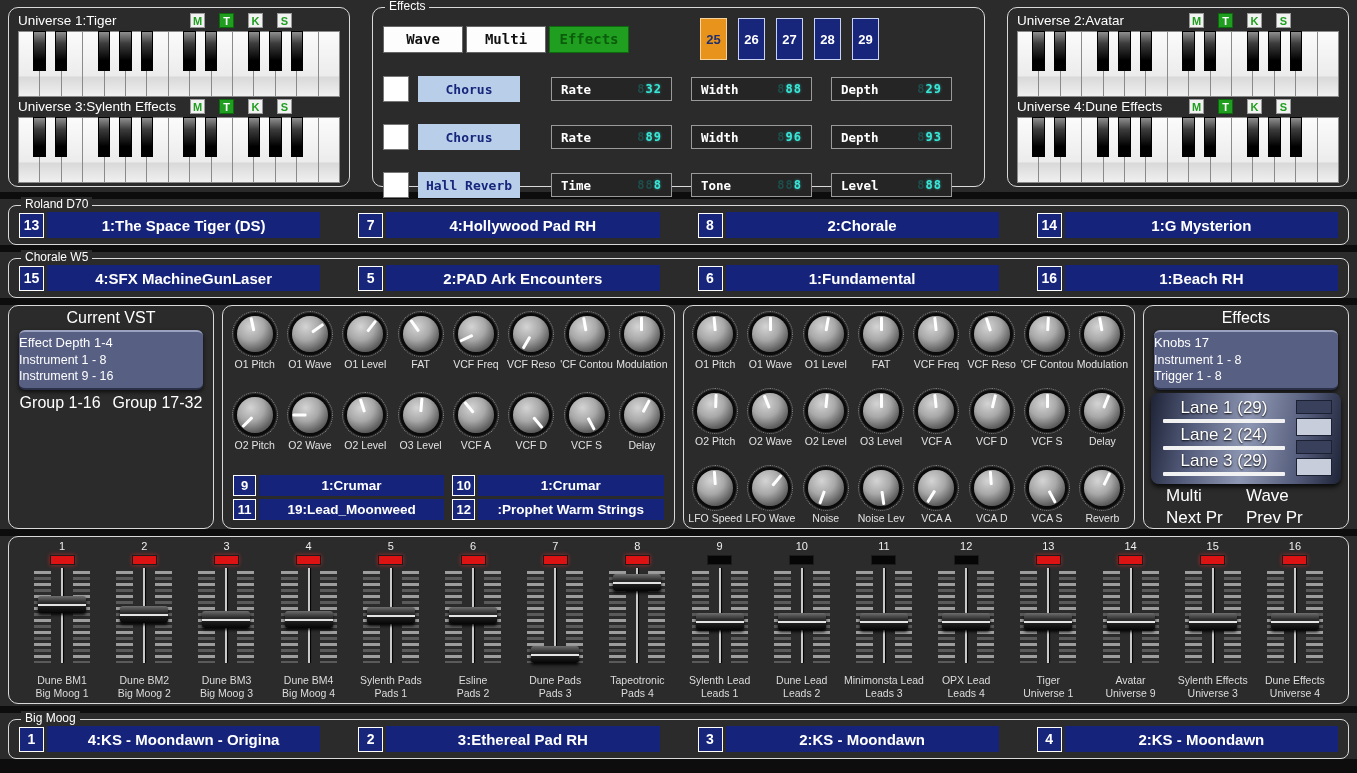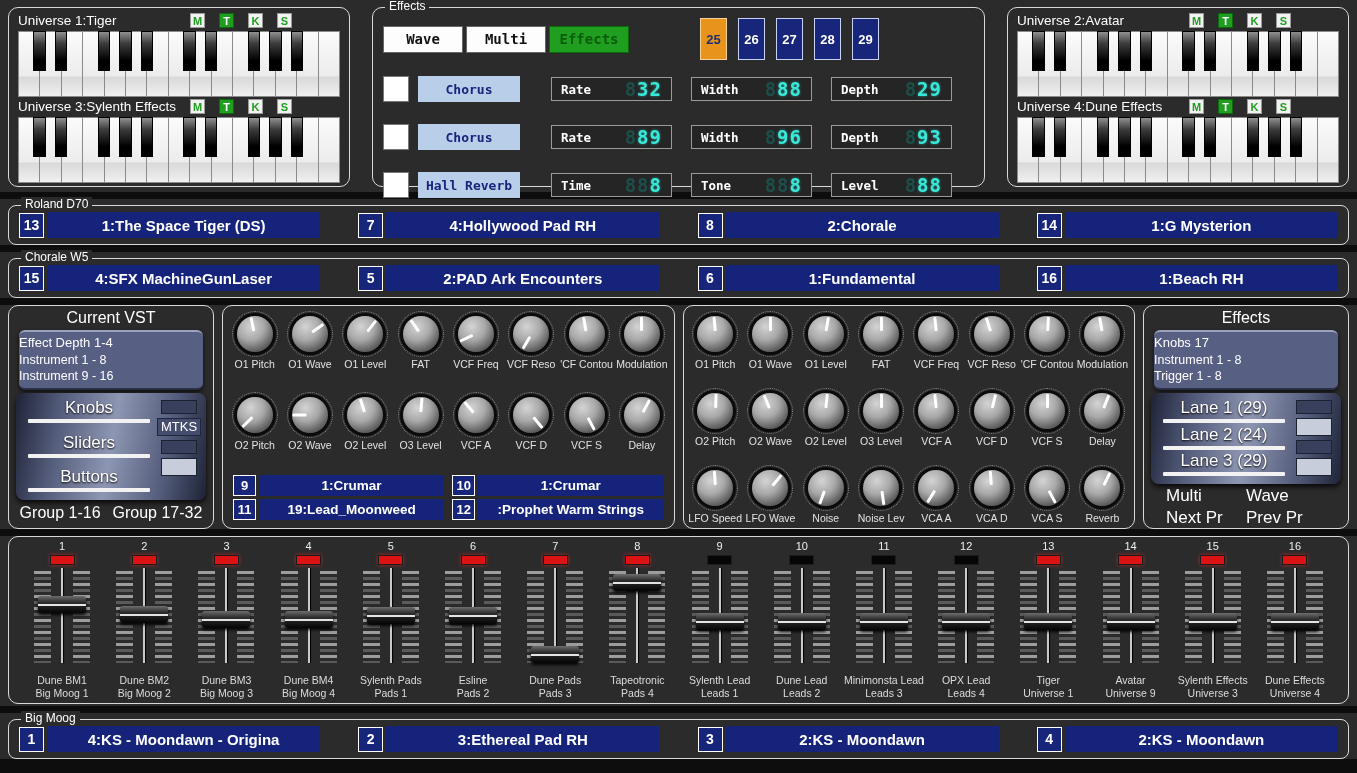--- a/index.html
+++ b/index.html
@@ -71,21 +71,21 @@
     background:var(--chorus-button,#b9cfe9); color:var(--navy,#17257b);
     font-family:"DejaVu Sans Mono", monospace; font-weight:bold; font-size:13px;
     white-space:nowrap;
   }
   .fx-fields { display:flex; gap:19px; margin-left:31px; }
   .lcd-box {
     width:121px; height:24px; border:1px solid #9a9a9a; background:#252525;
     display:flex; align-items:center; padding:0 9px;
   }
   .lcd-label { color:#fff; font-family:"DejaVu Sans Mono", monospace; font-weight:bold; font-size:12.5px; }
-  .lcd-value { margin-left:auto; font-family:"DejaVu Sans Mono", monospace; font-weight:bold; font-size:19px; letter-spacing:1px; }
+  .lcd-value { margin-left:auto; font-family:"DejaVu Sans Mono", monospace; font-weight:bold; font-size:12px; letter-spacing:1px; }
   .lcd-ghost { color:var(--lcd-dim,#1d4e4a); }
   .lcd-bright { color:var(--lcd-bright,#38e8d8); text-shadow:0 0 3px rgba(56,232,216,.55); }
 
   
   .preset-band { height:46px; padding:0 8px; }
   .preset-group { margin-top:6px; height:40px; border-radius:8px; display:flex; align-items:center; padding:0 10px; }
   .preset-cells { display:flex; flex:1; gap:38px; }
   .preset-cell { flex:1; display:flex; align-items:center; gap:3px; }
   .preset-num {
     width:25px; height:25px; flex:none;
@@ -481,42 +481,20 @@
 
   <div class="band middle-band">
 
     <div class="group side-panel">
       <div class="panel-title">Current VST</div>
       <div class="inset-display">
           <div class="display-line">Effect Depth 1-4</div>
           <div class="display-line">Instrument 1 - 8</div>
           <div class="display-line">Instrument 9 - 16</div>
         </div>
-      <div class="hw-body">
-        <div class="hw-rows">
-            <div class="hw-row-wrap">
-              <div class="hw-row">Knobs</div>
-              <div class="hw-bar"></div>
-            </div>
-            <div class="hw-row-wrap">
-              <div class="hw-row">Sliders</div>
-              <div class="hw-bar"></div>
-            </div>
-            <div class="hw-row-wrap">
-              <div class="hw-row">Buttons</div>
-              <div class="hw-bar"></div>
-            </div>
-          </div>
-        <div class="hw-side">
-          <div class="hw-chip"></div>
-          <div class="mtks">MTKS</div>
-          <div class="hw-chip"></div>
-          <div class="hw-chip light"></div>
-        </div>
-      </div>
       <div class="panel-footer">
           <div class="footer-item">Group 1-16</div>
           <div class="footer-item">Group 17-32</div>
         </div>
     </div>
 
     <div class="group knob-panel">
         <div class="knob-row">
           <div class="knob-cell">
             <div class="knob-outer">

